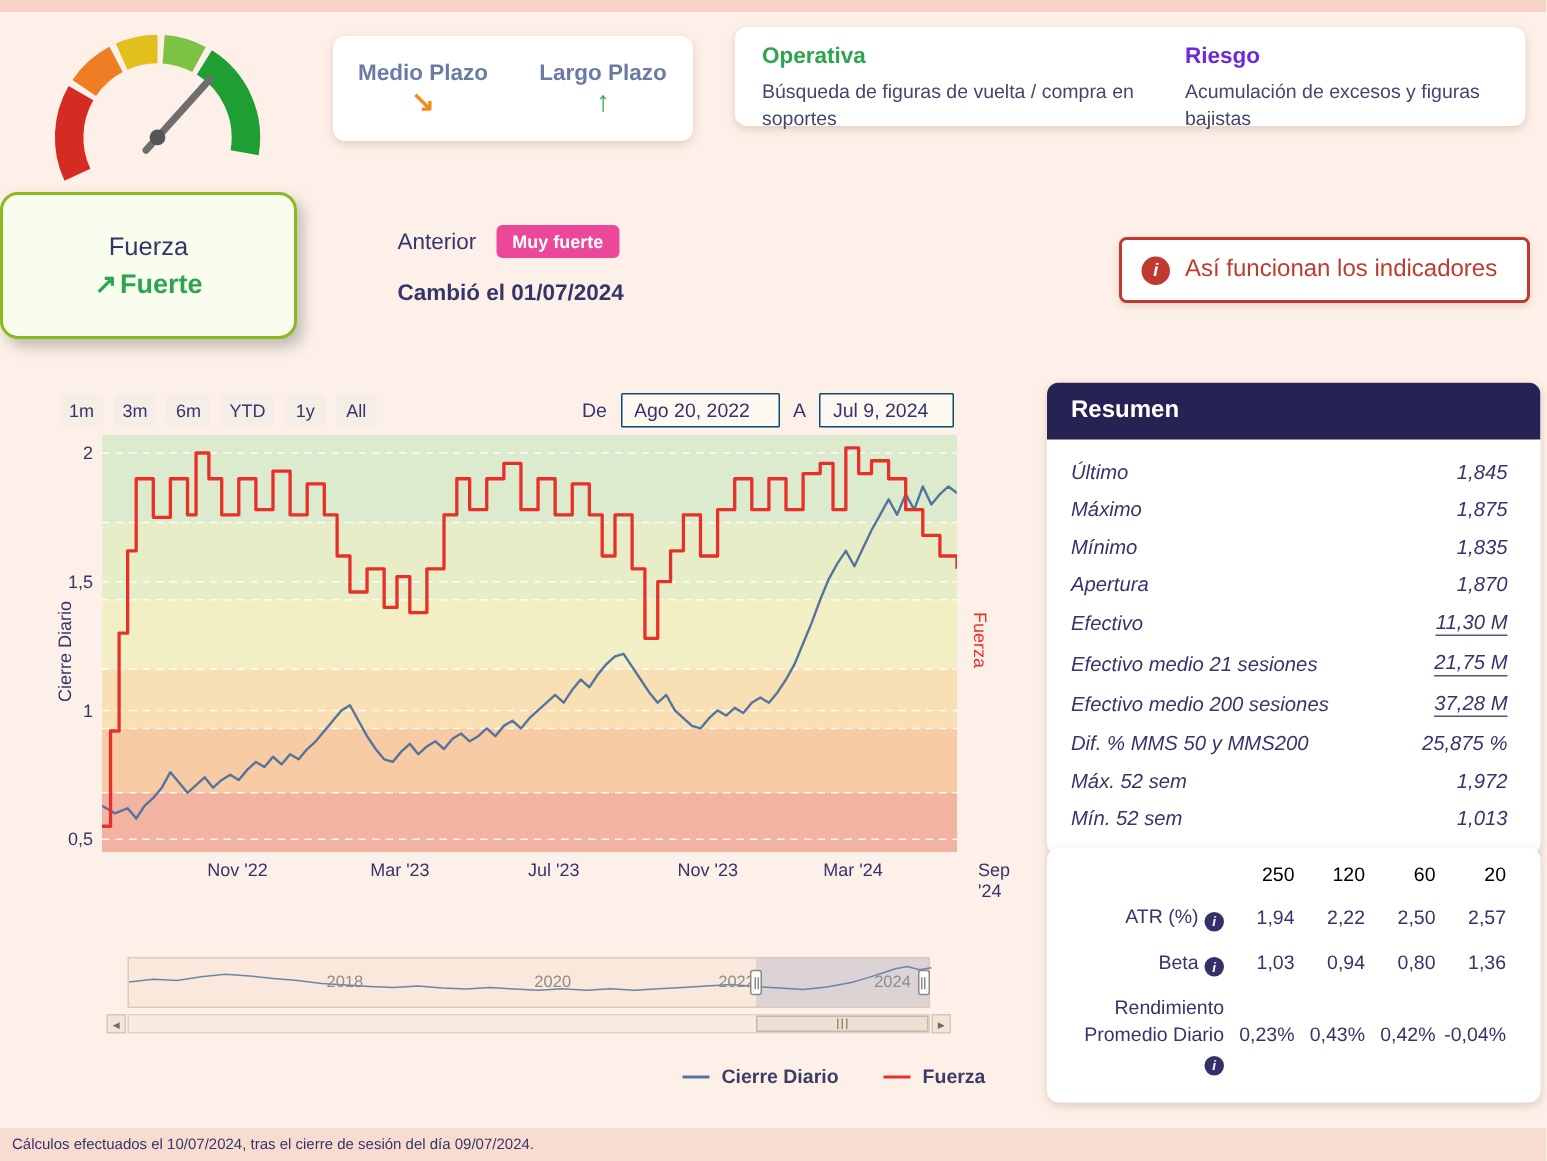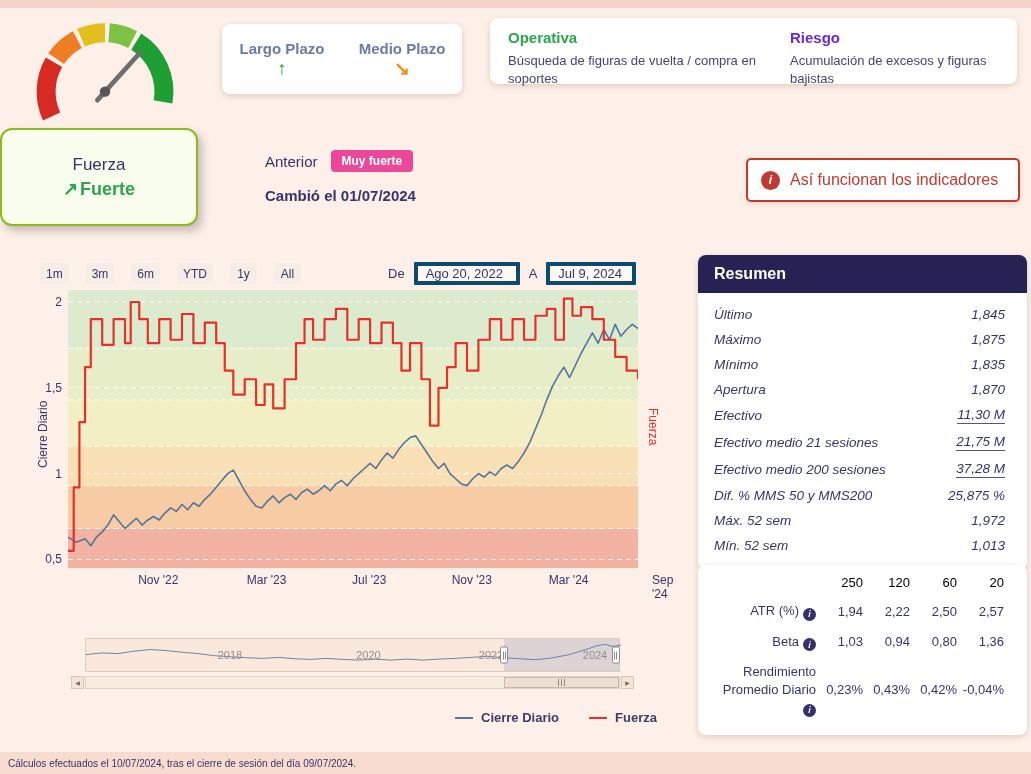--- a/index.html
+++ b/index.html
@@ -37,26 +37,26 @@
   .badge { background:#ec4899; color:#fff; font-size:12px; font-weight:700; padding:4px 11px; border-radius:4px; }
   .changed { margin-top:15px; font-weight:700; font-size:15px; }
 
   .help-btn { position:absolute; left:746px; top:158px; width:274px; height:44px; background:#fff;
     border:2px solid #bf3b2f; border-radius:5px; display:flex; align-items:center; gap:10px; padding:0 13px;
     cursor:pointer; font-family:inherit; box-shadow:0 2px 5px rgba(150,110,90,.22); }
   .info-icon { flex:0 0 19px; width:19px; height:19px; border-radius:50%; background:#bf3b2f; color:#fff;
     font-weight:700; font-size:12px; font-style:italic; display:flex; align-items:center; justify-content:center; }
   .help-text { color:#bf3b2f; font-size:16px; white-space:nowrap; }
 
-  .ranges { position:absolute; left:40px; top:263px; display:flex; gap:17px; }
+  .ranges { position:absolute; left:40px; top:263px; display:flex; gap:7px; }
   .range-btn { min-width:27px; height:21px; padding:0 6px; background:#f5eee7; border:none; border-radius:3px;
     font-size:12px; color:#35356b; font-family:inherit; display:flex; align-items:center; justify-content:center; cursor:pointer; }
   .dates { position:absolute; left:388px; top:262px; display:flex; align-items:center; gap:9px; }
   .date-label { font-size:13px; }
-  .date-input { height:23px; border:4px solid #0c4a6e; background:#fdf9f2; font-size:13px; color:#35356b;
+  .date-input { height:23px; border:1px solid #0c4a6e; background:#fdf9f2; font-size:13px; color:#35356b;
     padding:0 8px; font-family:inherit; border-radius:1px; }
   .date-input.from { width:106px; } .date-input.to { width:90px; }
 
   .y-axis-title { position:absolute; left:36px; top:468px; font-size:12px; color:#35356b;
     transform:rotate(-90deg); transform-origin:0 0; white-space:nowrap; }
   .right-axis-title { position:absolute; left:660px; top:408px; font-size:12px; color:#e8302a;
     transform:rotate(90deg); transform-origin:0 0; white-space:nowrap; }
   .y-ticks { position:absolute; left:34px; top:290px; width:28px; height:278px; }
   .y-ticks span { position:absolute; right:0; transform:translateY(-50%); font-size:12px; }
   .x-ticks { position:absolute; left:68px; top:573px; width:570px; height:16px; }
@@ -118,26 +118,26 @@
       <path d="M 54.8 31.3 A 62 62 0 0 1 80 26" fill="none" stroke="#e2bf1d" stroke-width="20"></path>
       <path d="M 84.3 26.1 A 62 62 0 0 1 109.1 33.3" fill="none" stroke="#7dc242" stroke-width="20"></path>
       <path d="M 112.9 35.4 A 62 62 0 0 1 141.1 98.8" fill="none" stroke="#1f9e33" stroke-width="20"></path>
       <line x1="72" y1="97" x2="116.8" y2="47.1" stroke="#6e6e6e" stroke-width="5" stroke-linecap="round"></line>
       <circle cx="80" cy="88" r="5.5" fill="#555"></circle>
     </svg>
   </div>
 
   <div class="card terms-card">
     <div class="term">
+      <span class="term-label">Medio Plazo</span>
+      <span class="term-arrow c-orange">↘</span>
+    </div>
+    <div class="term">
       <span class="term-label">Largo Plazo</span>
       <span class="term-arrow c-green">↑</span>
-    </div>
-    <div class="term">
-      <span class="term-label">Medio Plazo</span>
-      <span class="term-arrow c-orange">↘</span>
     </div>
   </div>
 
   <div class="card oprisk-card">
     <div class="op-col">
       <h3 class="col-title c-green">Operativa</h3>
       <p class="col-desc">Búsqueda de figuras de vuelta / compra en soportes</p>
     </div>
     <div class="risk-col">
       <h3 class="col-title c-red">Riesgo</h3>

